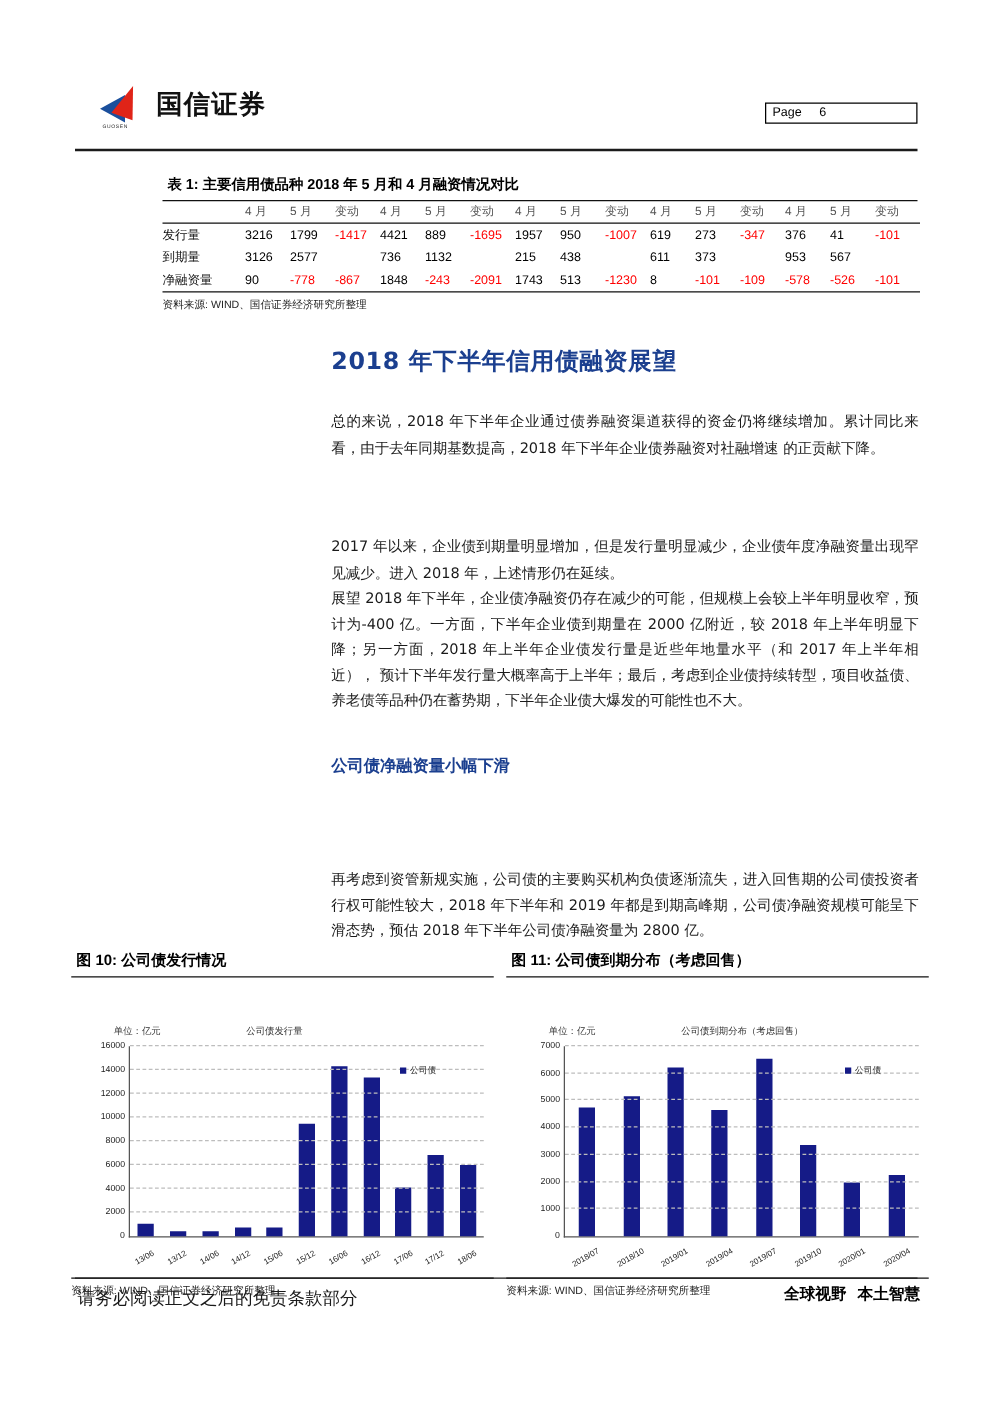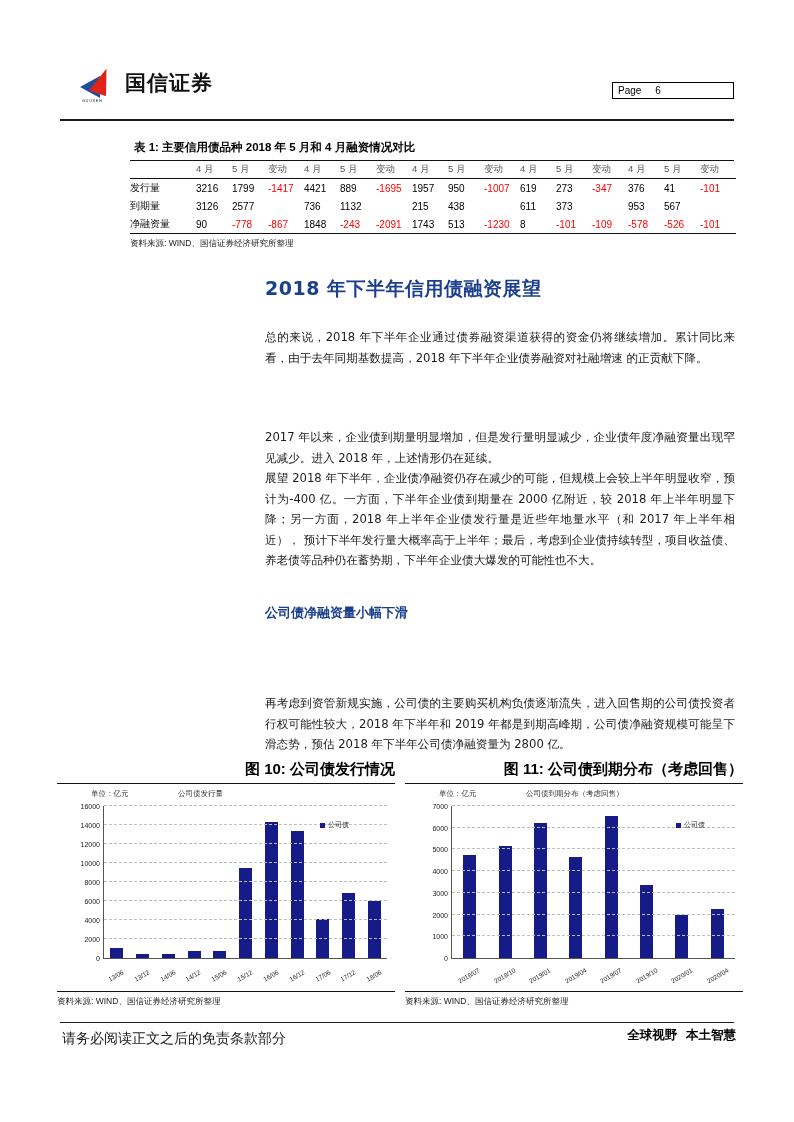--- a/index.html
+++ b/index.html
@@ -46,24 +46,24 @@
   .doc-title{position:absolute;left:265px;top:276px;width:470px;font-size:19px;font-weight:bold;
       color:#1b3f8f;font-family:"DejaVu Sans",sans-serif;letter-spacing:.5px;}
   .sec-h{position:absolute;left:265px;width:470px;font-size:13px;font-weight:bold;color:#1b3f8f;
       font-family:"DejaVu Sans",sans-serif;}
   .para{position:absolute;left:265px;width:470px;font-size:11.6px;line-height:20.5px;
       color:#1a1a1a;text-align:justify;font-family:"DejaVu Sans",sans-serif;}
 
   
   .fig{position:absolute;top:757px;width:338px;}
   .fig.left{left:57px;} .fig.right{left:405px;}
-  .fig-title{font-size:15px;font-weight:bold;padding:3px 0 4px 4px;border-bottom:1.6px solid #111;text-align:right;}
-  .fig-body{position:relative;height:205px;border:0;}
+  .fig-title{font-size:12px;font-weight:bold;padding:3px 0 4px 4px;border-bottom:1.6px solid #111;}
+  .fig-body{position:relative;height:205px;border:0;margin-top:33px;}
   .unit{position:absolute;left:34px;top:5px;font-size:7.5px;color:#333;}
-  .ctitle{position:absolute;left:121px;top:5px;font-size:7.5px;color:#333;}
+  .ctitle{position:absolute;left:140px;top:5px;font-size:7.5px;color:#333;}
   .plot{position:absolute;left:46px;top:22px;right:8px;bottom:30px;border-left:1px solid #555;
       border-bottom:1px solid #555;}
   .grid{position:absolute;left:0;right:0;border-top:1px dashed #bdbdbd;}
   .ytick{position:absolute;right:100%;margin-right:4px;font-size:7px;color:#222;transform:translateY(-50%);
       white-space:nowrap;}
   .bars{position:absolute;inset:0;display:flex;align-items:flex-end;justify-content:space-around;}
   .barcol{flex:1;display:flex;flex-direction:column;justify-content:flex-end;align-items:center;height:100%;}
   .bar{width:13px;background:#151b87;}
   .xlabels{position:absolute;left:46px;right:8px;bottom:10px;display:flex;justify-content:space-around;}
   .xlab{flex:1;text-align:center;font-size:6.5px;color:#222;transform:rotate(-30deg);white-space:nowrap;}

